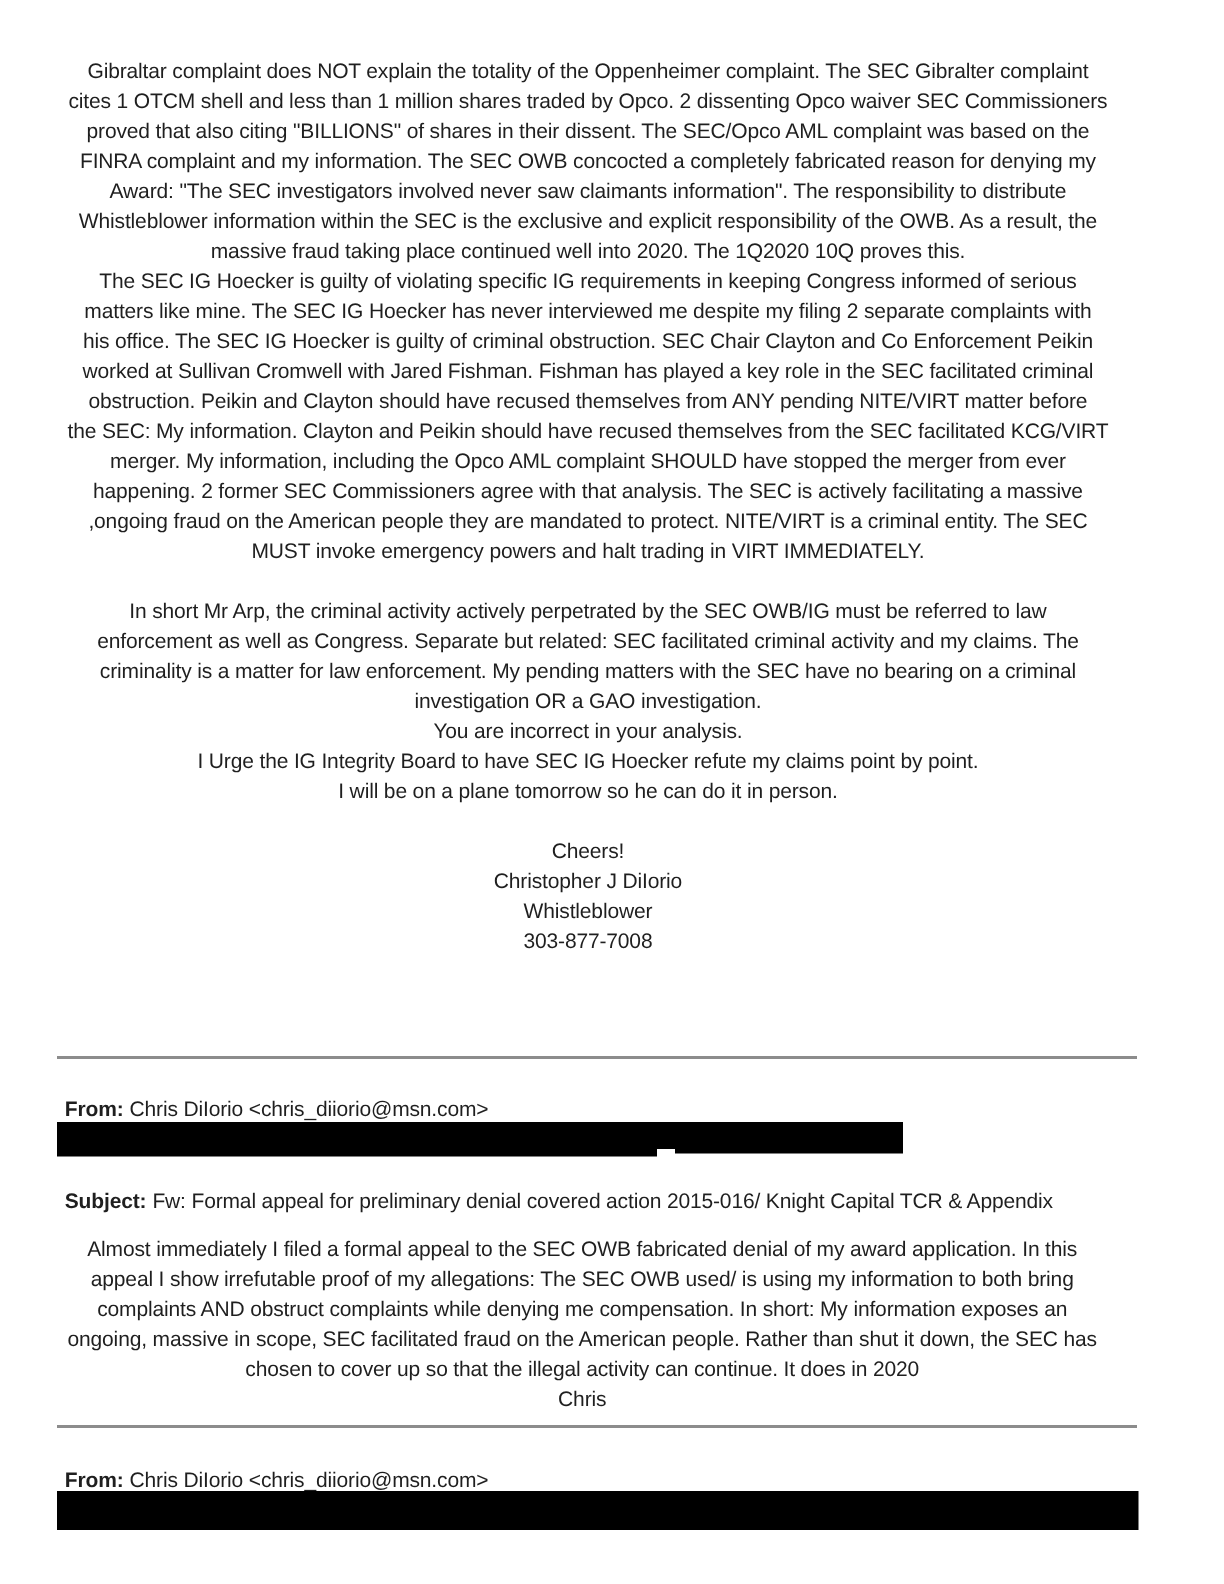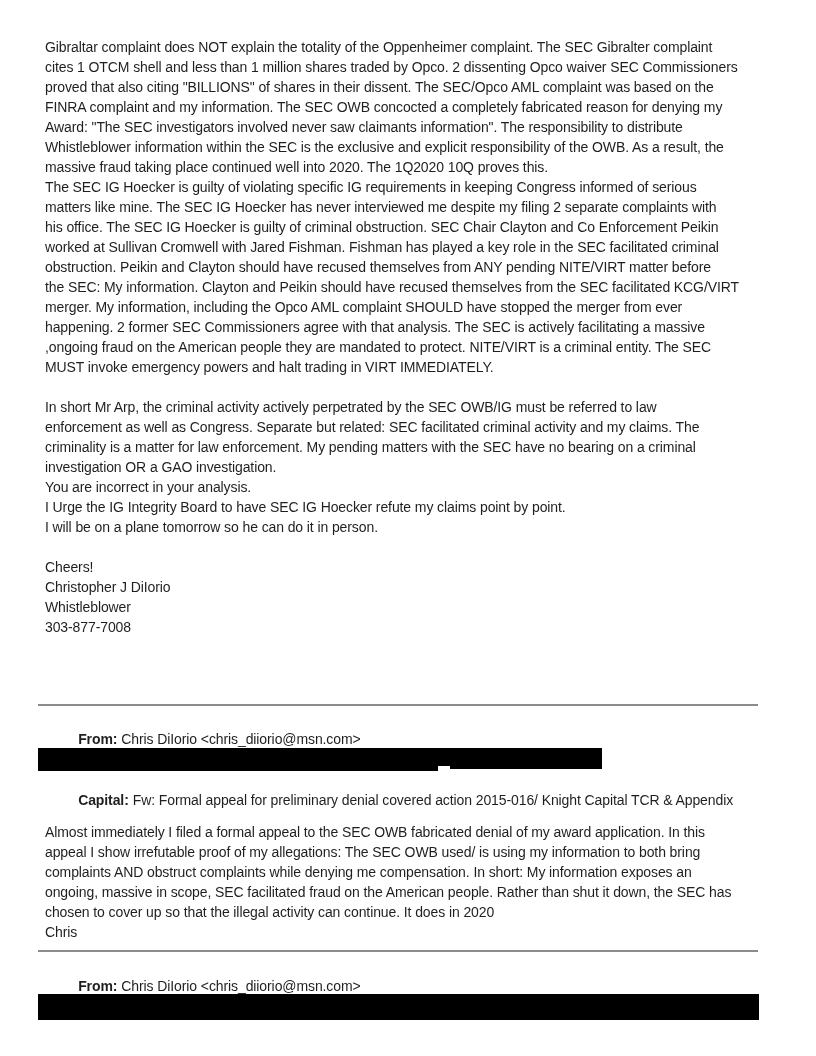--- a/index.html
+++ b/index.html
@@ -1,21 +1,21 @@
 <!DOCTYPE html>
 <html style="--text: #1f1f1f; --redaction: #000000; --separator: #8c8c8c; --page_bg: #ffffff;"><head>
 <meta charset="utf-8">
 <style>
   :root {
     --text: #1f1f1f;
     --redaction: #000000;
     --separator: #8c8c8c;
     --page_bg: #ffffff;
   }
-  * { margin: 0; padding: 0; box-sizing: border-box; }
+  * { margin: 0; padding: 0; box-sizing: border-box; text-align: center; }
   html, body { background: var(--page_bg); }
   .page {
     position: relative;
     width: 816px;
     height: 1056px;
     background: var(--page_bg);
     overflow: hidden;
     font-family: "Liberation Sans", "DejaVu Sans", sans-serif;
     color: var(--text);
   }
@@ -23,21 +23,21 @@
     position: absolute;
     left: 45px;
     font-size: 14px;
     line-height: 20px;
     letter-spacing: -0.1px;
     white-space: pre;
     color: var(--text);
   }
   .hline {
     position: absolute;
-    left: 63px;
+    left: 28px;
     font-size: 14px;
     line-height: 19px;
     letter-spacing: -0.1px;
     white-space: pre;
     color: var(--text);
   }
   .hline b { font-weight: 700; padding-right: 4px; }
   .sep {
     position: absolute;
     left: 38px;
@@ -97,21 +97,21 @@
   </div>
   <div class="hline" style="top:730px">
     <b>Sent:</b><span>Tuesday, May 12, 2020 8:54 AM</span>
   </div>
 
   <div class="redaction" id="bar1-main"></div>
   <div class="redaction" id="bar1-ext-a"></div>
   <div class="redaction" id="bar1-ext-b"></div>
 
   <div class="hline" style="top:772px">
-    <b>Capital:</b><span>Fw: Formal appeal for preliminary denial covered action 2015-016/ Knight Capital TCR &amp; Appendix</span>
+    <b>Subject:</b><span>Fw: Formal appeal for preliminary denial covered action 2015-016/ Knight Capital TCR &amp; Appendix</span>
   </div>
 
   <div class="lines" style="top:822px">Almost immediately I filed a formal appeal to the SEC OWB fabricated denial of my award application. In this
 appeal I show irrefutable proof of my allegations: The SEC OWB used/ is using my information to both bring
 complaints AND obstruct complaints while denying me compensation. In short: My information exposes an
 ongoing, massive in scope, SEC facilitated fraud on the American people. Rather than shut it down, the SEC has
 chosen to cover up so that the illegal activity can continue. It does in 2020
 Chris</div>
 
   <div class="sep" style="top:950px"></div>

